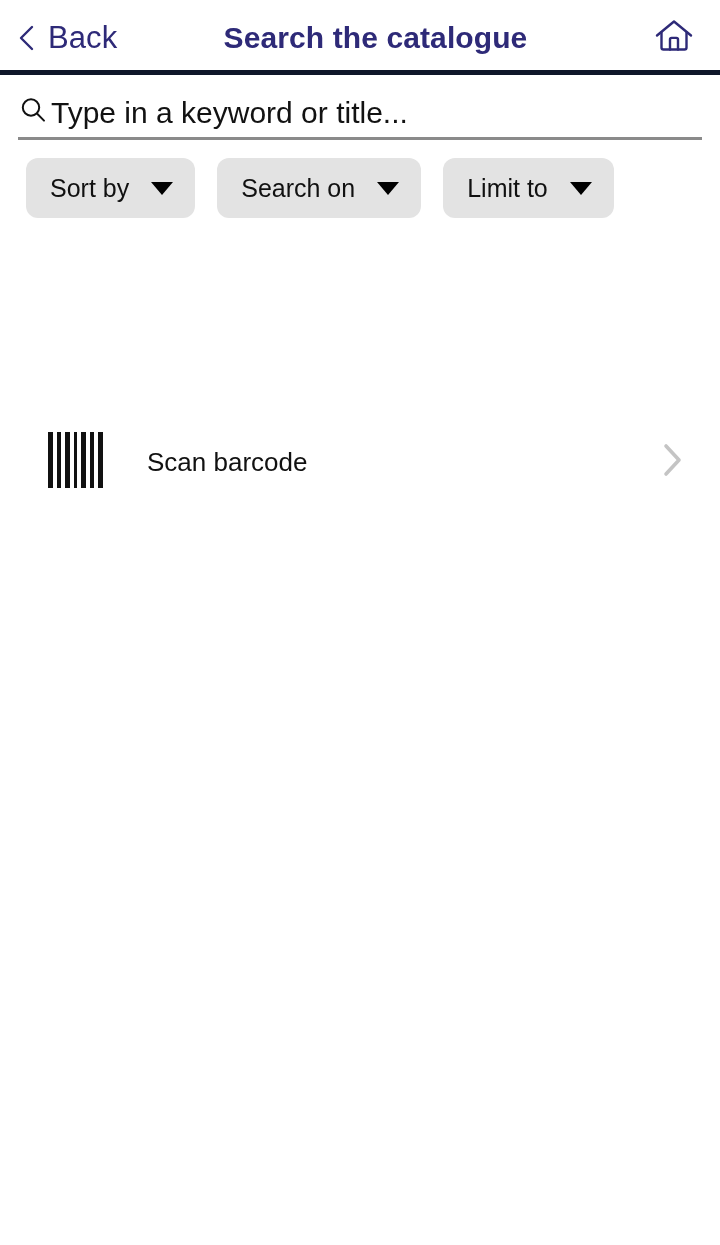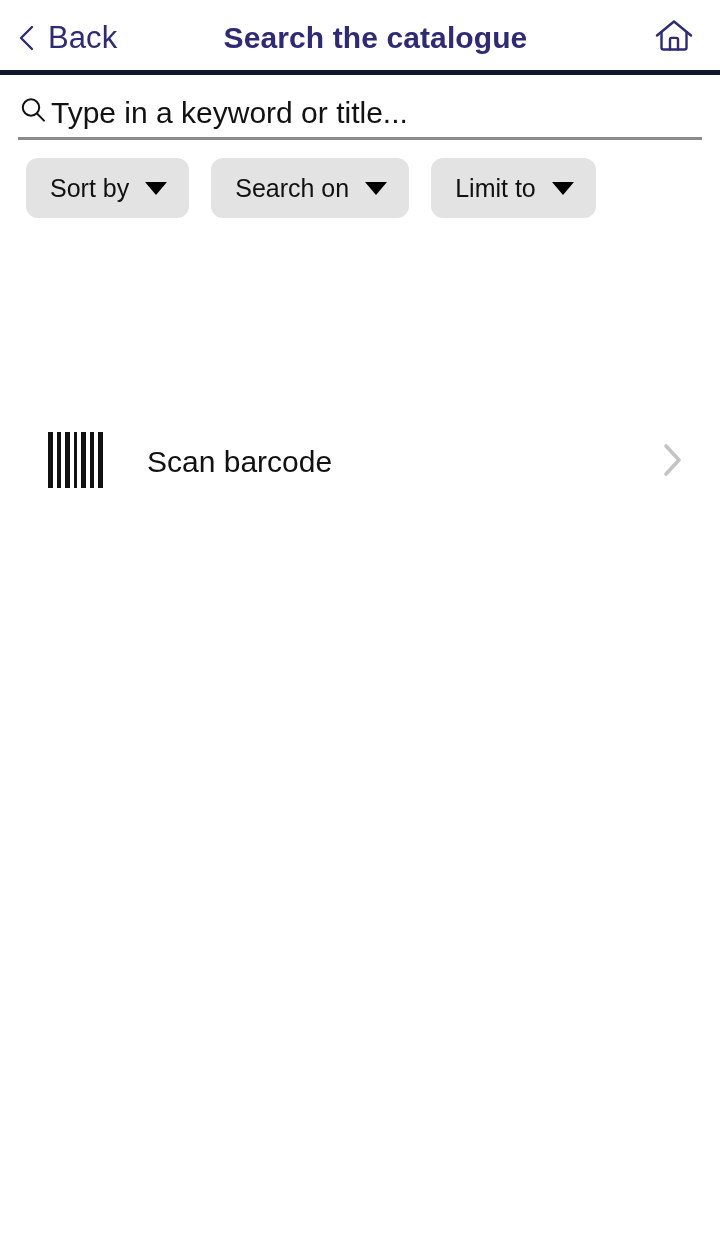--- a/index.html
+++ b/index.html
@@ -132,21 +132,21 @@
   }
 
   .chip {
     height: 60px;
     background: #e3e3e3;
     border: none;
     border-radius: 12px;
     display: inline-flex;
     align-items: center;
     justify-content: space-between;
-    gap: 16px;
+    gap: 22px;
     padding: 0 22px 0 24px;
     cursor: pointer;
     font-family: "Liberation Sans", sans-serif;
   }
 
   .chip-label {
     font-size: 25px;
     color: #111111;
     white-space: nowrap;
     line-height: 1;
@@ -180,21 +180,21 @@
   }
 
   .barcode-icon {
     flex: 0 0 auto;
     display: block;
   }
 
   .scan-label {
     flex: 1 1 auto;
     margin-left: 39px;
-    font-size: 30px;
+    font-size: 26px;
     color: #111111;
     text-align: left;
     line-height: 1;
   }
 
   .chevron-right-icon {
     flex: 0 0 auto;
     display: block;
   }
 

